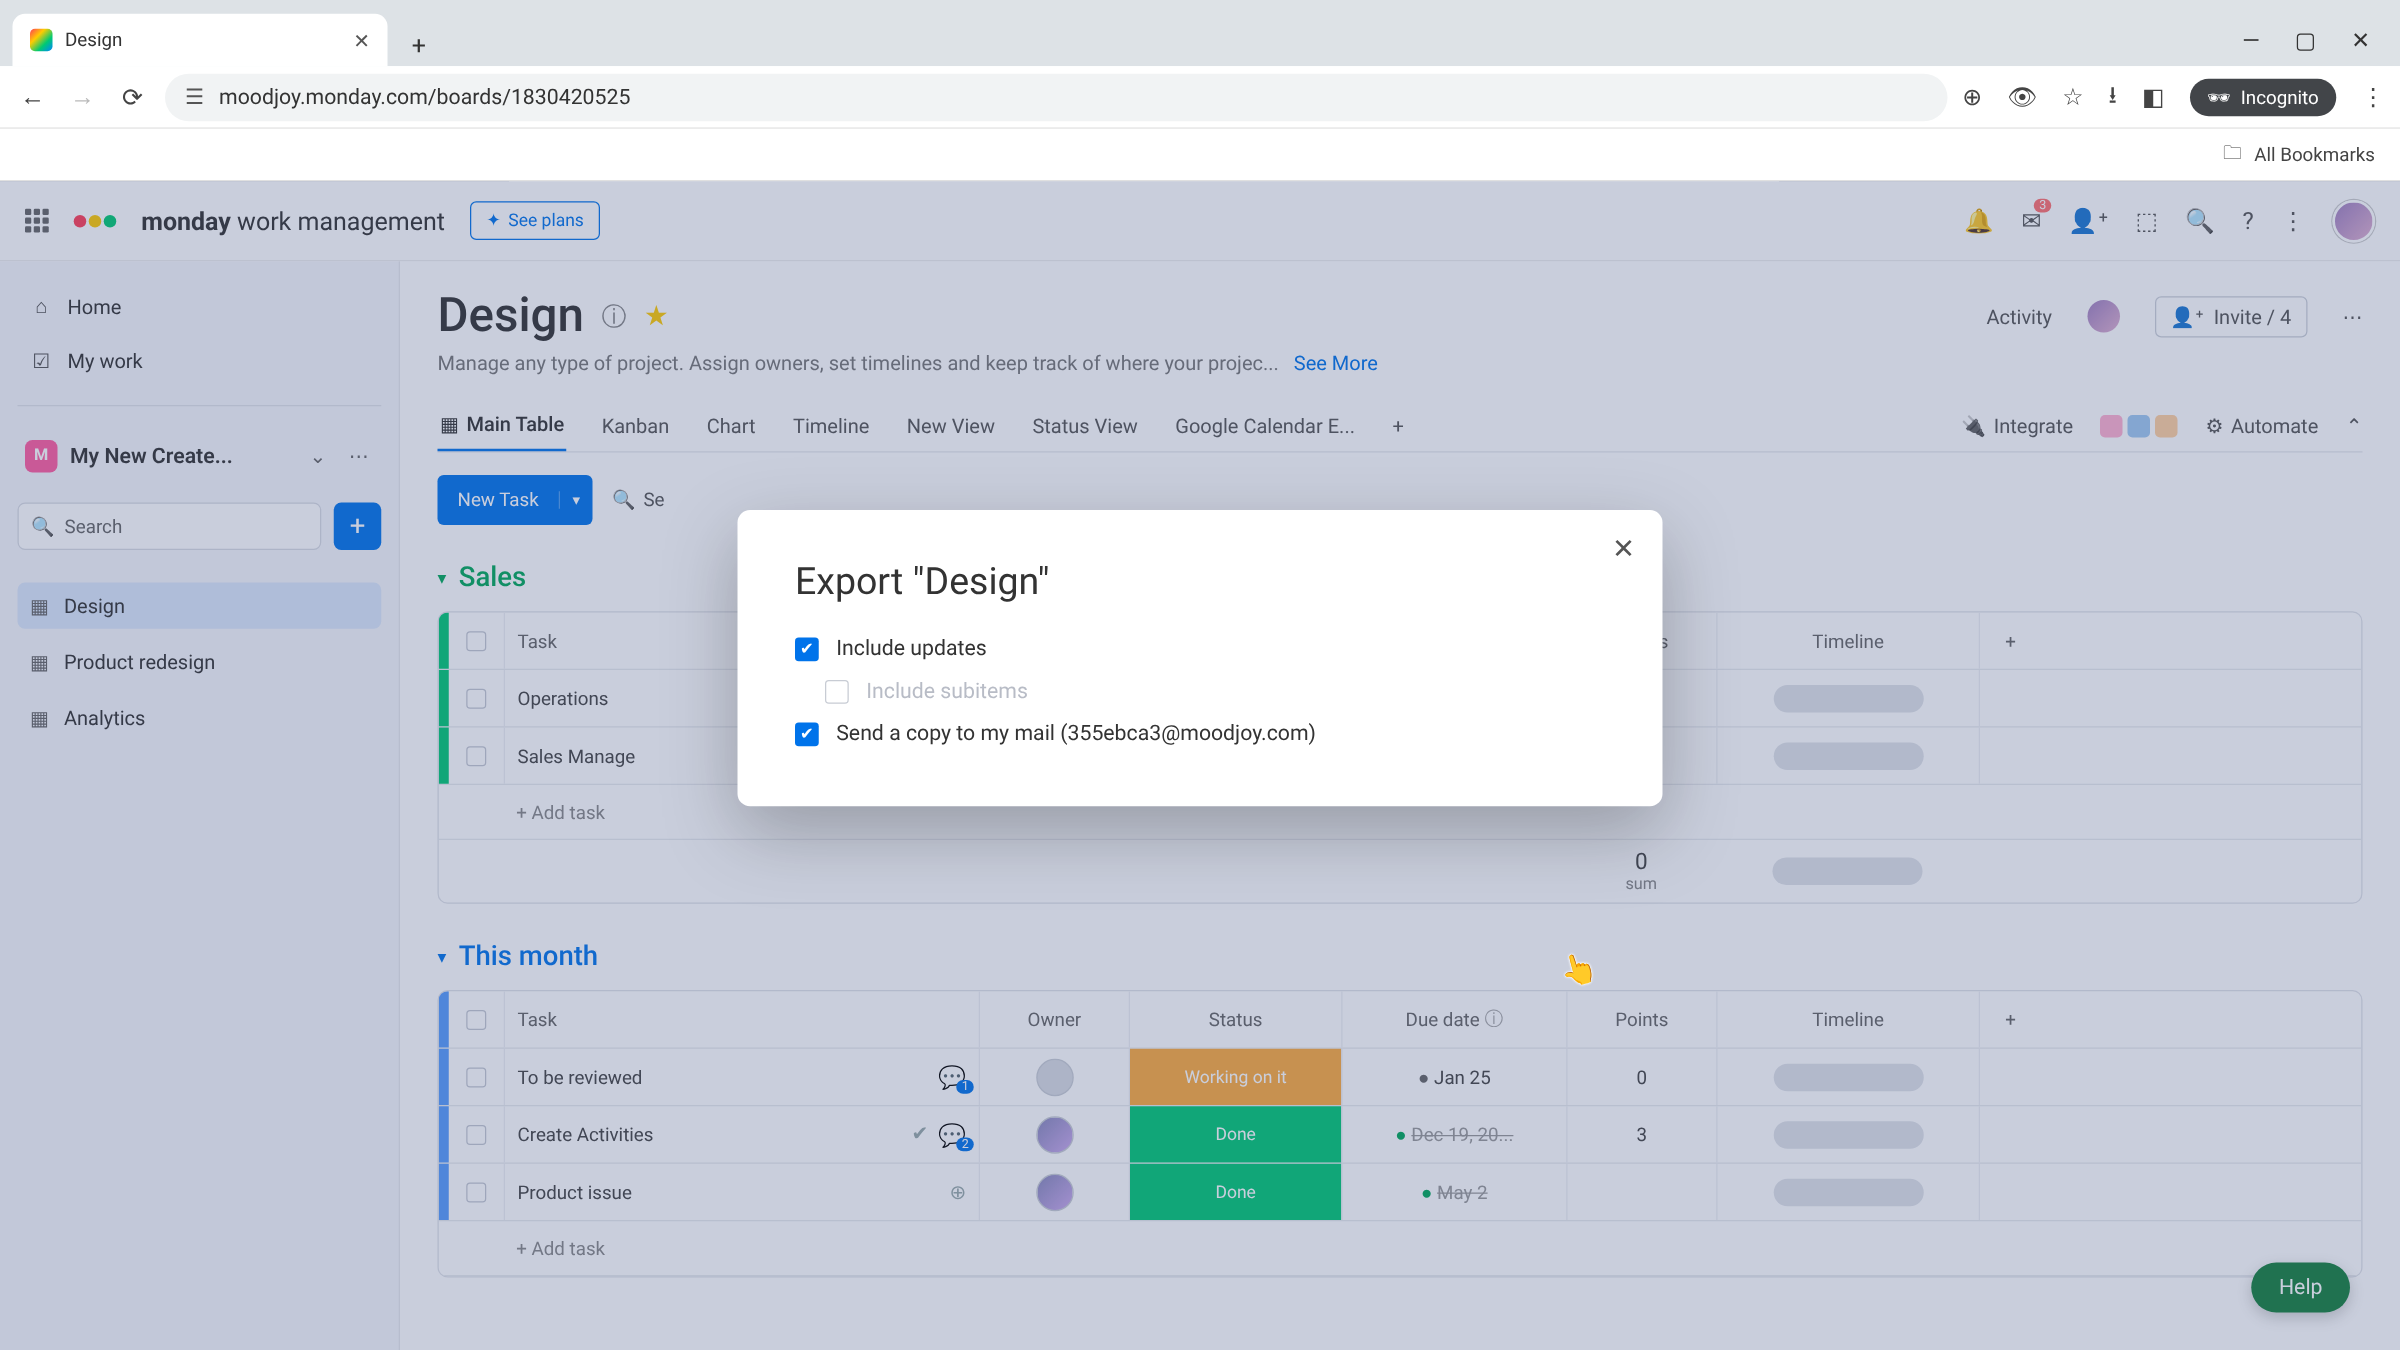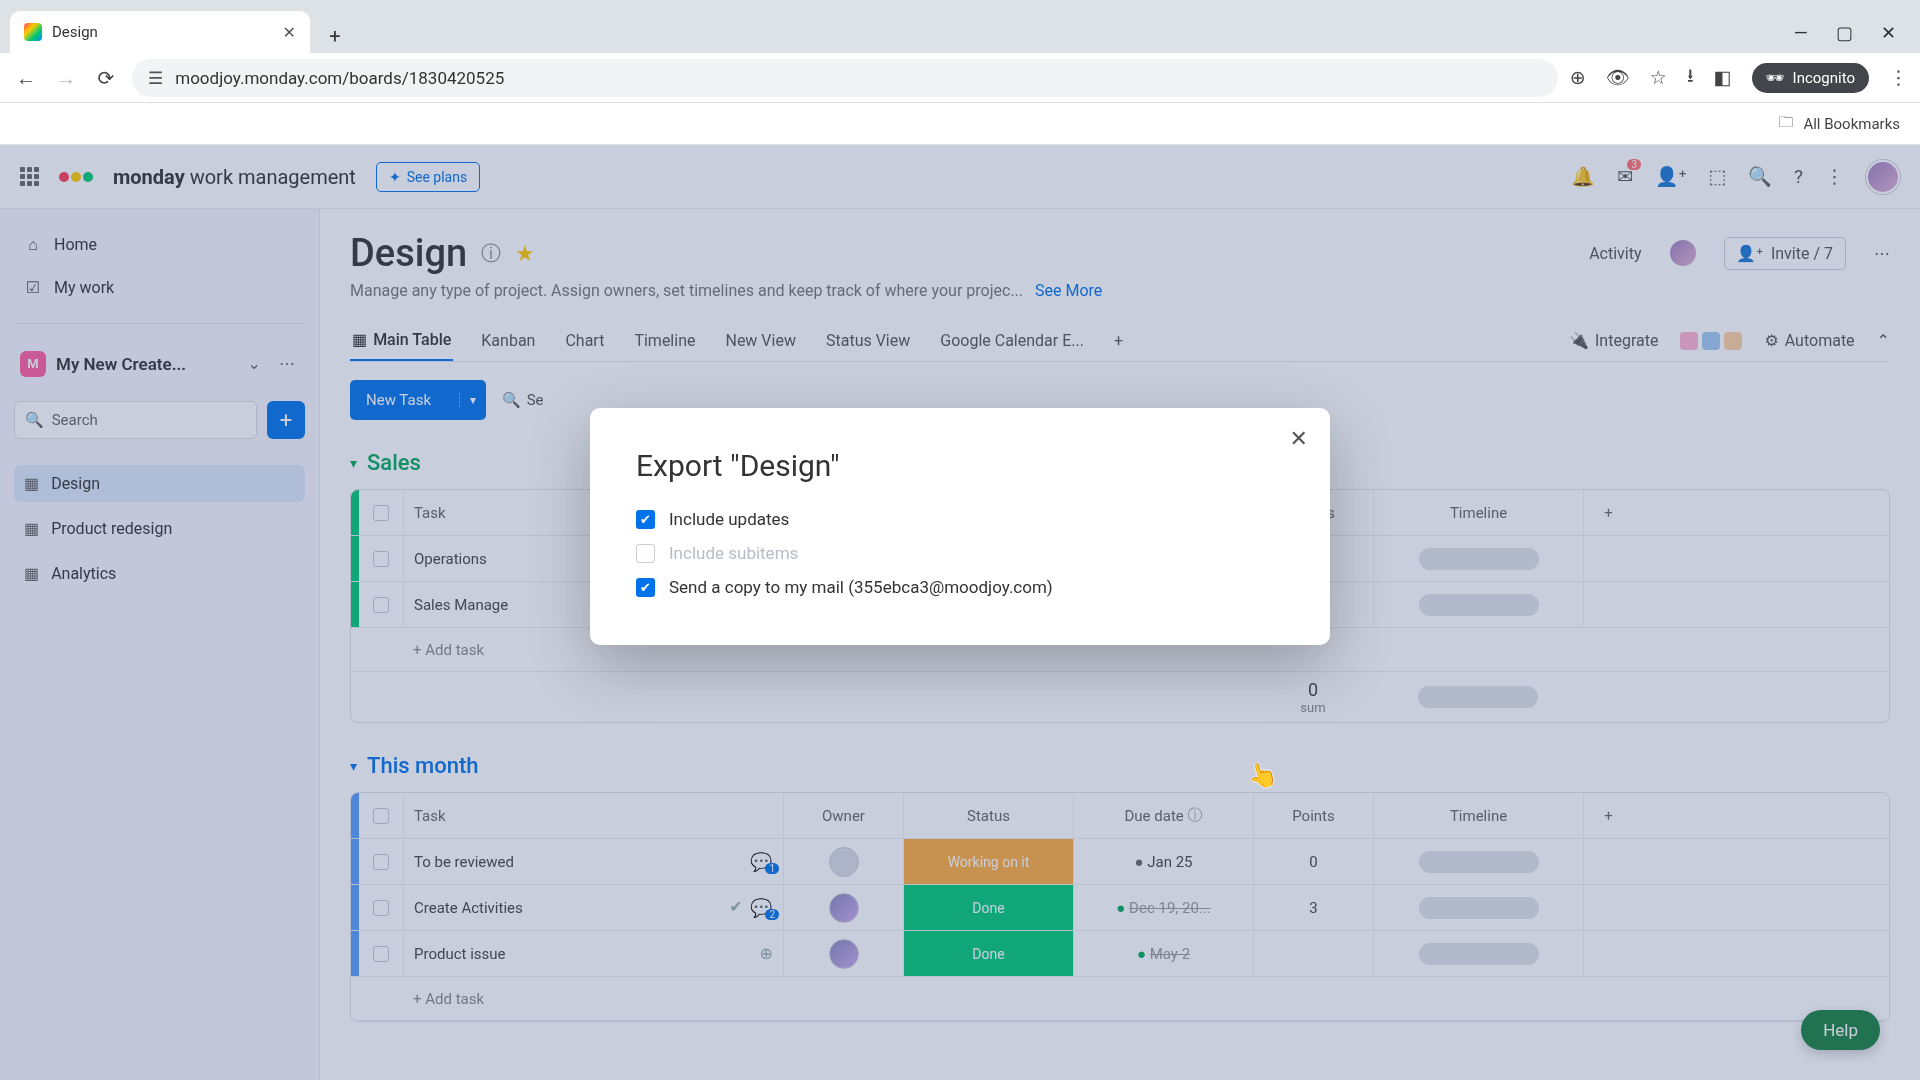--- a/index.html
+++ b/index.html
@@ -70,21 +70,21 @@
 
   .tabs-row { display: flex; align-items: center; gap: 26px; margin-top: 20px; border-bottom: 1px solid #e6e8ec; font-size: 16px; color: #555; }
   .tab-item { padding: 10px 2px; display: flex; align-items: center; gap: 6px; }
   .tab-item.active { color: #333; border-bottom: 2px solid #0073ea; font-weight: 500; }
   .tabs-right { margin-left: auto; display: flex; align-items: center; gap: 20px; }
   .integration-dots { display: flex; gap: 4px; }
   .integration-dots span { width: 18px; height: 18px; border-radius: 4px; }
   .integration-dots span:nth-child(1){background:#ffb0d0;} .integration-dots span:nth-child(2){background:#a0c8f0;} .integration-dots span:nth-child(3){background:#ffd0a0;}
 
   .toolbar-row { display: flex; align-items: center; gap: 16px; margin-top: 18px; }
-  .new-task-btn { background: #0073ea; color: #fff; border-radius: 5px; height: 40px; display: flex; align-items: center; gap: 12px; }
+  .new-task-btn { background: #0073ea; color: #fff; border-radius: 5px; height: 40px; display: flex; align-items: center; }
   .new-task-btn .lbl { padding: 0 16px; font-size: 15px; }
   .new-task-btn .dd { padding: 0 10px; border-left: 1px solid rgba(255,255,255,0.3); font-size: 12px; }
   .search-mini { color: #555; display: flex; align-items: center; gap: 6px; font-size: 15px; }
 
   .group { margin-top: 30px; }
   .group-header { display: flex; align-items: center; gap: 10px; font-size: 22px; font-weight: 500; }
   .group-header.green { color: #00a85a; }
   .group-header.blue { color: #0073ea; }
   .group-chevron { font-size: 14px; }
 
@@ -116,21 +116,21 @@
   .help-btn { position: fixed; right: 40px; bottom: 30px; background: #15803d; color: #fff; border-radius: 22px; padding: 10px 22px; font-size: 17px; box-shadow: 0 4px 12px rgba(0,0,0,0.2); }
 
   
   .app-dim { position: absolute; inset: 0; background: rgba(60,80,130,0.28); z-index: 50; }
 
   
   .modal { position: absolute; left: 590px; top: 408px; width: 740px; background: #fff; border-radius: 10px; box-shadow: 0 20px 60px rgba(0,0,0,0.25); padding: 40px 46px 34px 46px; z-index: 100; }
   .modal-close { position: absolute; top: 18px; right: 22px; font-size: 22px; color: #555; cursor: pointer; }
   .modal-title { font-size: 30px; font-weight: 400; color: #333; margin-bottom: 26px; }
   .modal-option { display: flex; align-items: center; gap: 14px; font-size: 17px; color: #333; margin-bottom: 14px; }
-  .modal-option.disabled { color: #b8bcc6; }
+  .modal-option.disabled { color: #b8bcc6; margin-left: 24px; }
   .m-check { width: 19px; height: 19px; border-radius: 3px; display: flex; align-items: center; justify-content: center; font-size: 13px; }
   .m-check.on { background: #0073ea; color: #fff; }
   .m-check.off { border: 1.5px solid #c8ccd4; background: #fff; }
   .modal-note { font-size: 16px; color: #555; line-height: 1.5; margin-top: 6px; }
   .modal-footer { display: flex; justify-content: flex-end; margin-top: 36px; }
   .export-btn { background: #0073ea; color: #fff; border-radius: 5px; padding: 12px 26px; font-size: 17px; position: relative; cursor: pointer; }
   .cursor-pointer { position: absolute; left: 1248px; top: 762px; z-index: 200; font-size: 24px; color: #000; text-shadow: 0 0 2px #fff, 0 0 2px #fff; pointer-events: none; transform: rotate(-15deg); }
 </style>
 </head>
 <body>
@@ -251,21 +251,21 @@
     <div class="main">
       <div class="board-title-row">
         <div class="board-title">Design</div>
         <span class="info-icon">ⓘ</span>
         <span class="star-icon">★</span>
         <div class="title-right">
           <span>Activity</span>
           <div class="small-avatar"></div>
           <div class="invite-btn">
               <span>👤⁺</span>
-              <span>Invite / 7</span>
+              <span>Invite / 4</span>
             </div>
           <span>⋯</span>
         </div>
       </div>
       <div class="desc-row">
         <span>Manage any type of project. Assign owners, set timelines and keep track of where your projec...</span>
         <span class="see-more">See More</span>
       </div>
 
       <div class="tabs-row">

